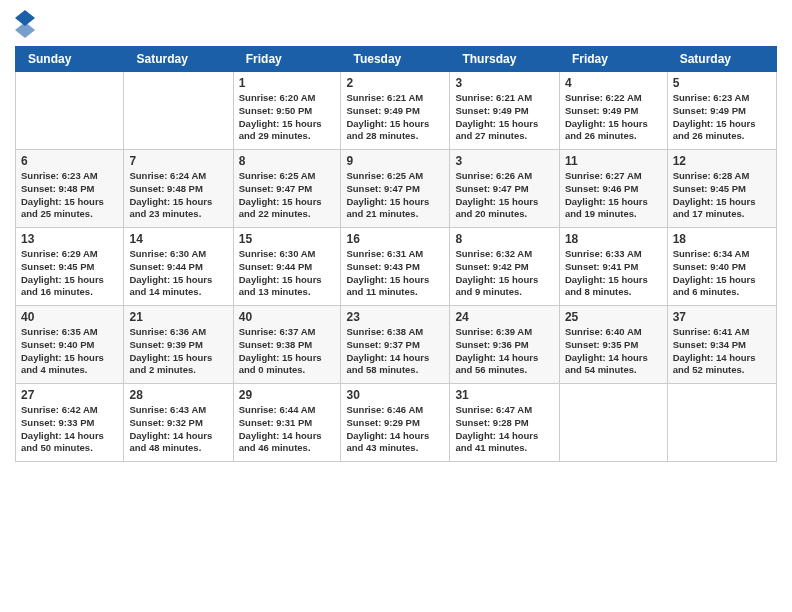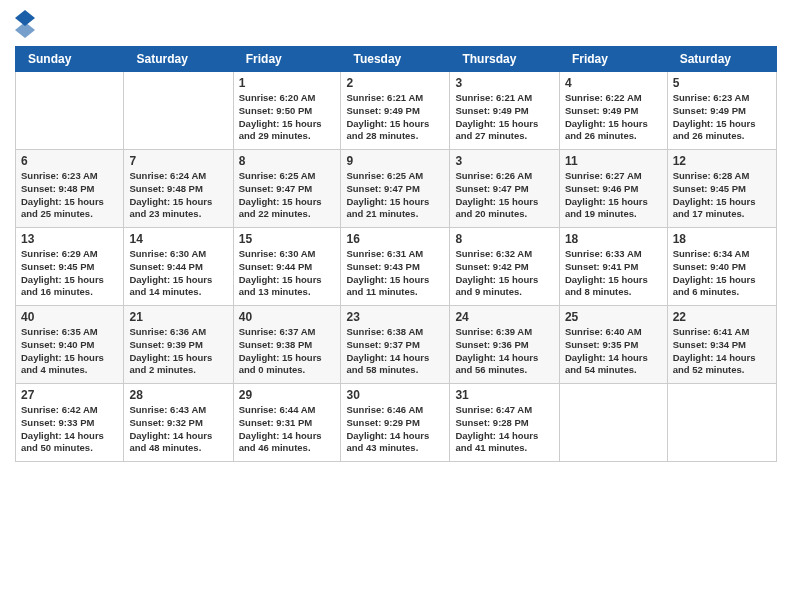--- a/index.html
+++ b/index.html
@@ -313,21 +313,21 @@
 and 56 minutes.</div>
           </td>
           <td>
             <span class="day-num">25</span>
             <div class="cell-content">Sunrise: 6:40 AM
 Sunset: 9:35 PM
 Daylight: 14 hours
 and 54 minutes.</div>
           </td>
           <td>
-            <span class="day-num">22</span>
+            <span class="day-num">37</span>
             <div class="cell-content">Sunrise: 6:41 AM
 Sunset: 9:34 PM
 Daylight: 14 hours
 and 52 minutes.</div>
           </td>
         </tr>
         <tr>
           <td>
             <span class="day-num">27</span>
             <div class="cell-content">Sunrise: 6:42 AM

